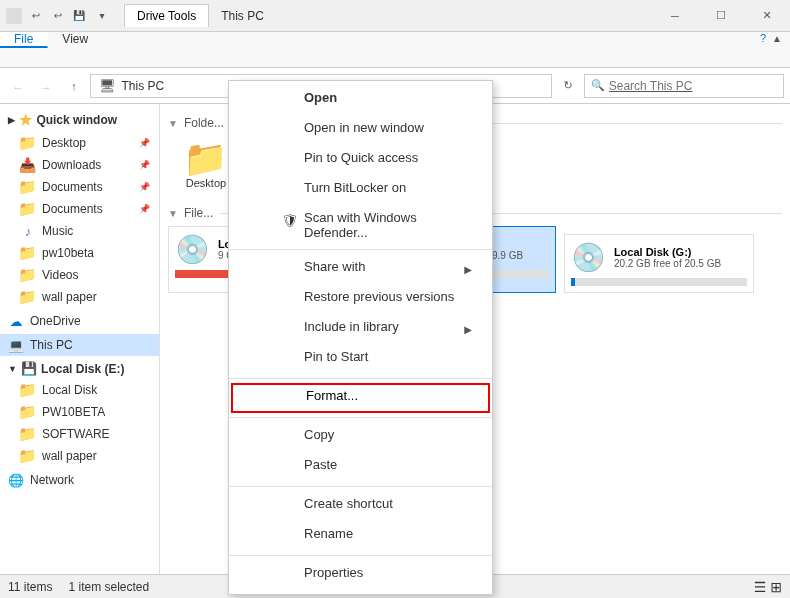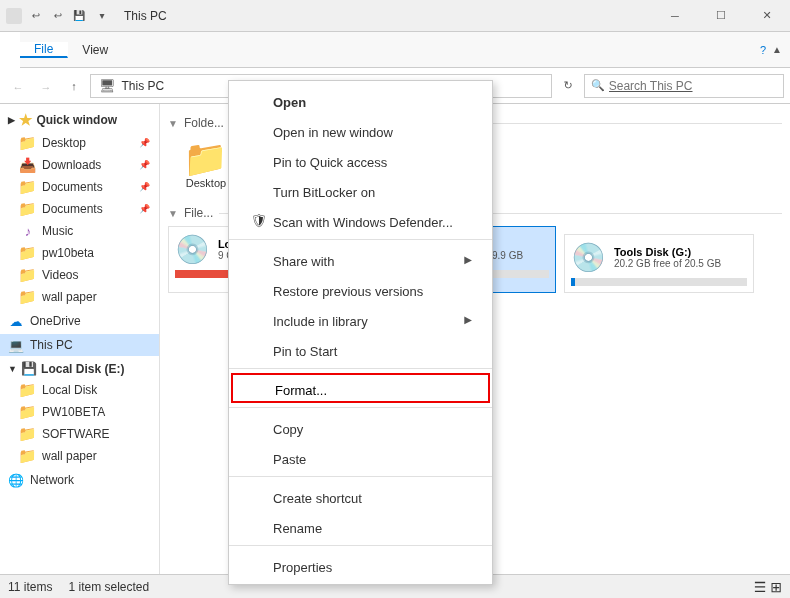--- a/index.html
+++ b/index.html
@@ -10,21 +10,21 @@
     .title-bar-left { display: flex; align-items: center; gap: 4px; padding-left: 6px; }
     .title-bar-icon { width: 16px; height: 16px; background: #ddd; border-radius: 2px; }
     .title-bar-qat { display: flex; align-items: center; gap: 2px; }
     .qat-btn { width: 20px; height: 20px; display: flex; align-items: center; justify-content: center; font-size: 10px; color: #555; cursor: pointer; border: 1px solid transparent; }
     .drive-tools-tab { background: #fff; border: 1px solid #ccc; border-bottom: none; padding: 4px 12px; font-size: 12px; color: #000; margin-left: 8px; cursor: pointer; }
     .title-text { margin-left: 8px; font-size: 12px; color: #333; }
     .window-controls { margin-left: auto; display: flex; }
     .win-btn { width: 46px; height: 32px; display: flex; align-items: center; justify-content: center; font-size: 11px; cursor: pointer; color: #555; }
 
     
-    .ribbon { height: 36px; background: #f8f8f8; border-bottom: 1px solid #ccc; display: flex; align-items: center; margin-left: 20px; }
+    .ribbon { height: 36px; background: #f8f8f8; border-bottom: 1px solid #ccc; display: flex; align-items: flex-start; }
     .ribbon-tab { padding: 0 14px; display: flex; align-items: center; font-size: 12px; color: #333; cursor: pointer; border-right: 1px solid transparent; }
     .ribbon-tab.active { background: #fff; border-bottom: 2px solid #0078d7; color: #0078d7; }
 
     
     .address-bar { height: 36px; background: #fff; border-bottom: 1px solid #ccc; display: flex; align-items: center; padding: 0 6px; gap: 4px; }
     .nav-btn { width: 24px; height: 24px; border: 1px solid transparent; border-radius: 2px; display: flex; align-items: center; justify-content: center; font-size: 11px; cursor: pointer; color: #555; }
     .nav-btn.disabled { color: #bbb; cursor: default; }
     .address-box { flex: 1; height: 24px; border: 1px solid #ccc; background: #fff; display: flex; align-items: center; padding: 0 8px; font-size: 12px; color: #333; gap: 6px; }
     .address-box-path { font-size: 12px; color: #333; display: flex; align-items: center; gap: 4px; }
     .search-box { width: 200px; height: 24px; border: 1px solid #ccc; display: flex; align-items: center; padding: 0 6px; gap: 4px; font-size: 12px; color: #999; }
@@ -76,33 +76,36 @@
     .status-right { margin-left: auto; display: flex; gap: 4px; }
 
     
     .context-menu { position: absolute; top: 80px; left: 228px; width: 265px; background: #fff; border: 1px solid #ccc; box-shadow: 3px 3px 8px rgba(0,0,0,0.2); z-index: 1000; padding: 4px 0; font-size: 13px; }
     .ctx-item { padding: 5px 20px; cursor: pointer; display: flex; align-items: center; justify-content: space-between; color: #333; }
     .ctx-item.highlighted { border: 2px solid #e00; color: #000; margin: 0 2px; padding: 3px 18px; }
     .ctx-item.bold { font-weight: 600; }
     .ctx-separator { height: 1px; background: #e0e0e0; margin: 4px 0; }
     .ctx-item .ctx-icon { width: 20px; height: 20px; margin-right: 4px; flex-shrink: 0; display: flex; align-items: center; justify-content: center; }
     .ctx-item .ctx-arrow { font-size: 10px; color: #555; }
-    .ctx-item-left { display: flex; align-items: flex-end; }
+    .ctx-item-left { display: flex; align-items: flex-start; margin-left: 31px; }
   </style>
 </head>
 <body>
 
 <div class="title-bar">
   <div class="title-bar-left">
     <div class="title-bar-icon"></div>
     <div class="title-bar-qat">
       <div class="qat-btn">↩</div>
       <div class="qat-btn">↩</div>
       <div class="qat-btn">💾</div>
       <div class="qat-btn">▾</div>
+    </div>
+    <div class="drive-tools-tab">
+      <span>Drive Tools</span>
     </div>
     <span class="title-text">This PC</span>
   </div>
   <div class="window-controls">
     <div class="win-btn">─</div>
     <div class="win-btn">☐</div>
     <div class="win-btn close">✕</div>
   </div>
 </div>
 
@@ -282,21 +285,21 @@
         </div>
         <div class="progress-bar-bg">
           <div class="progress-bar-fill" style="width:1%;"></div>
         </div>
       </div>
 
       <div class="device-item" style="margin-top:8px;">
         <div class="device-top">
           <span class="device-icon">💿</span>
           <div class="device-info">
-            <div class="device-name">Tools Disk (G:)</div>
+            <div class="device-name">Local Disk (G:)</div>
             <div class="device-free">20.2 GB free of 20.5 GB</div>
           </div>
         </div>
         <div class="progress-bar-bg">
           <div class="progress-bar-fill" style="width:2%;"></div>
         </div>
       </div>
     </div>
   </div>
 </div>

